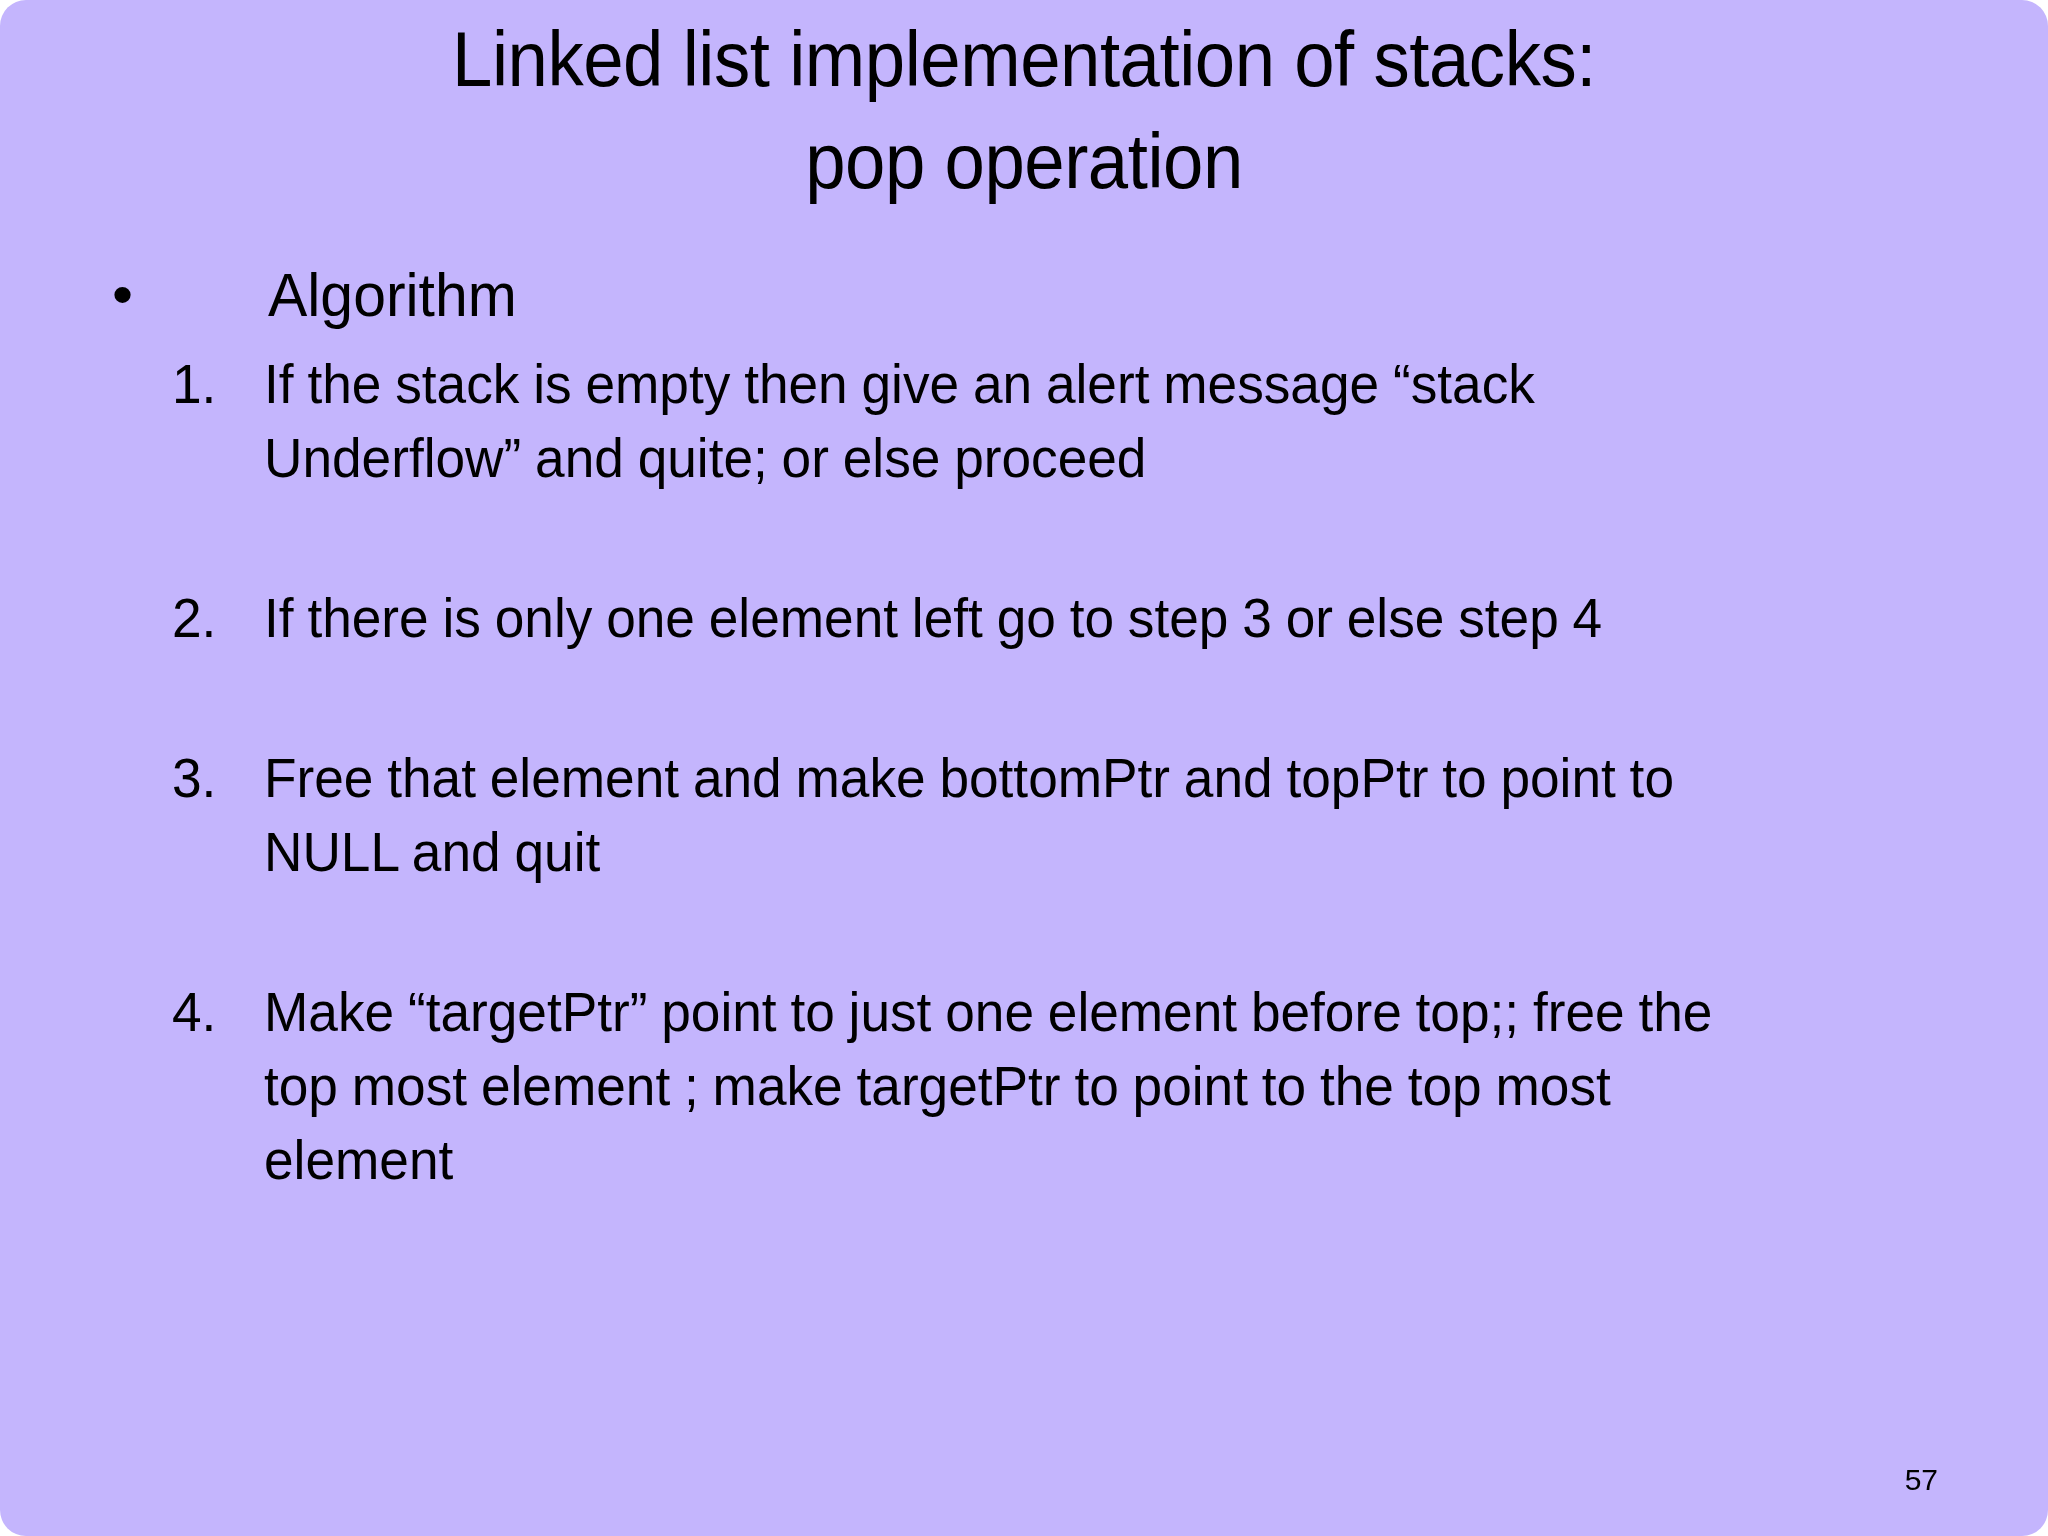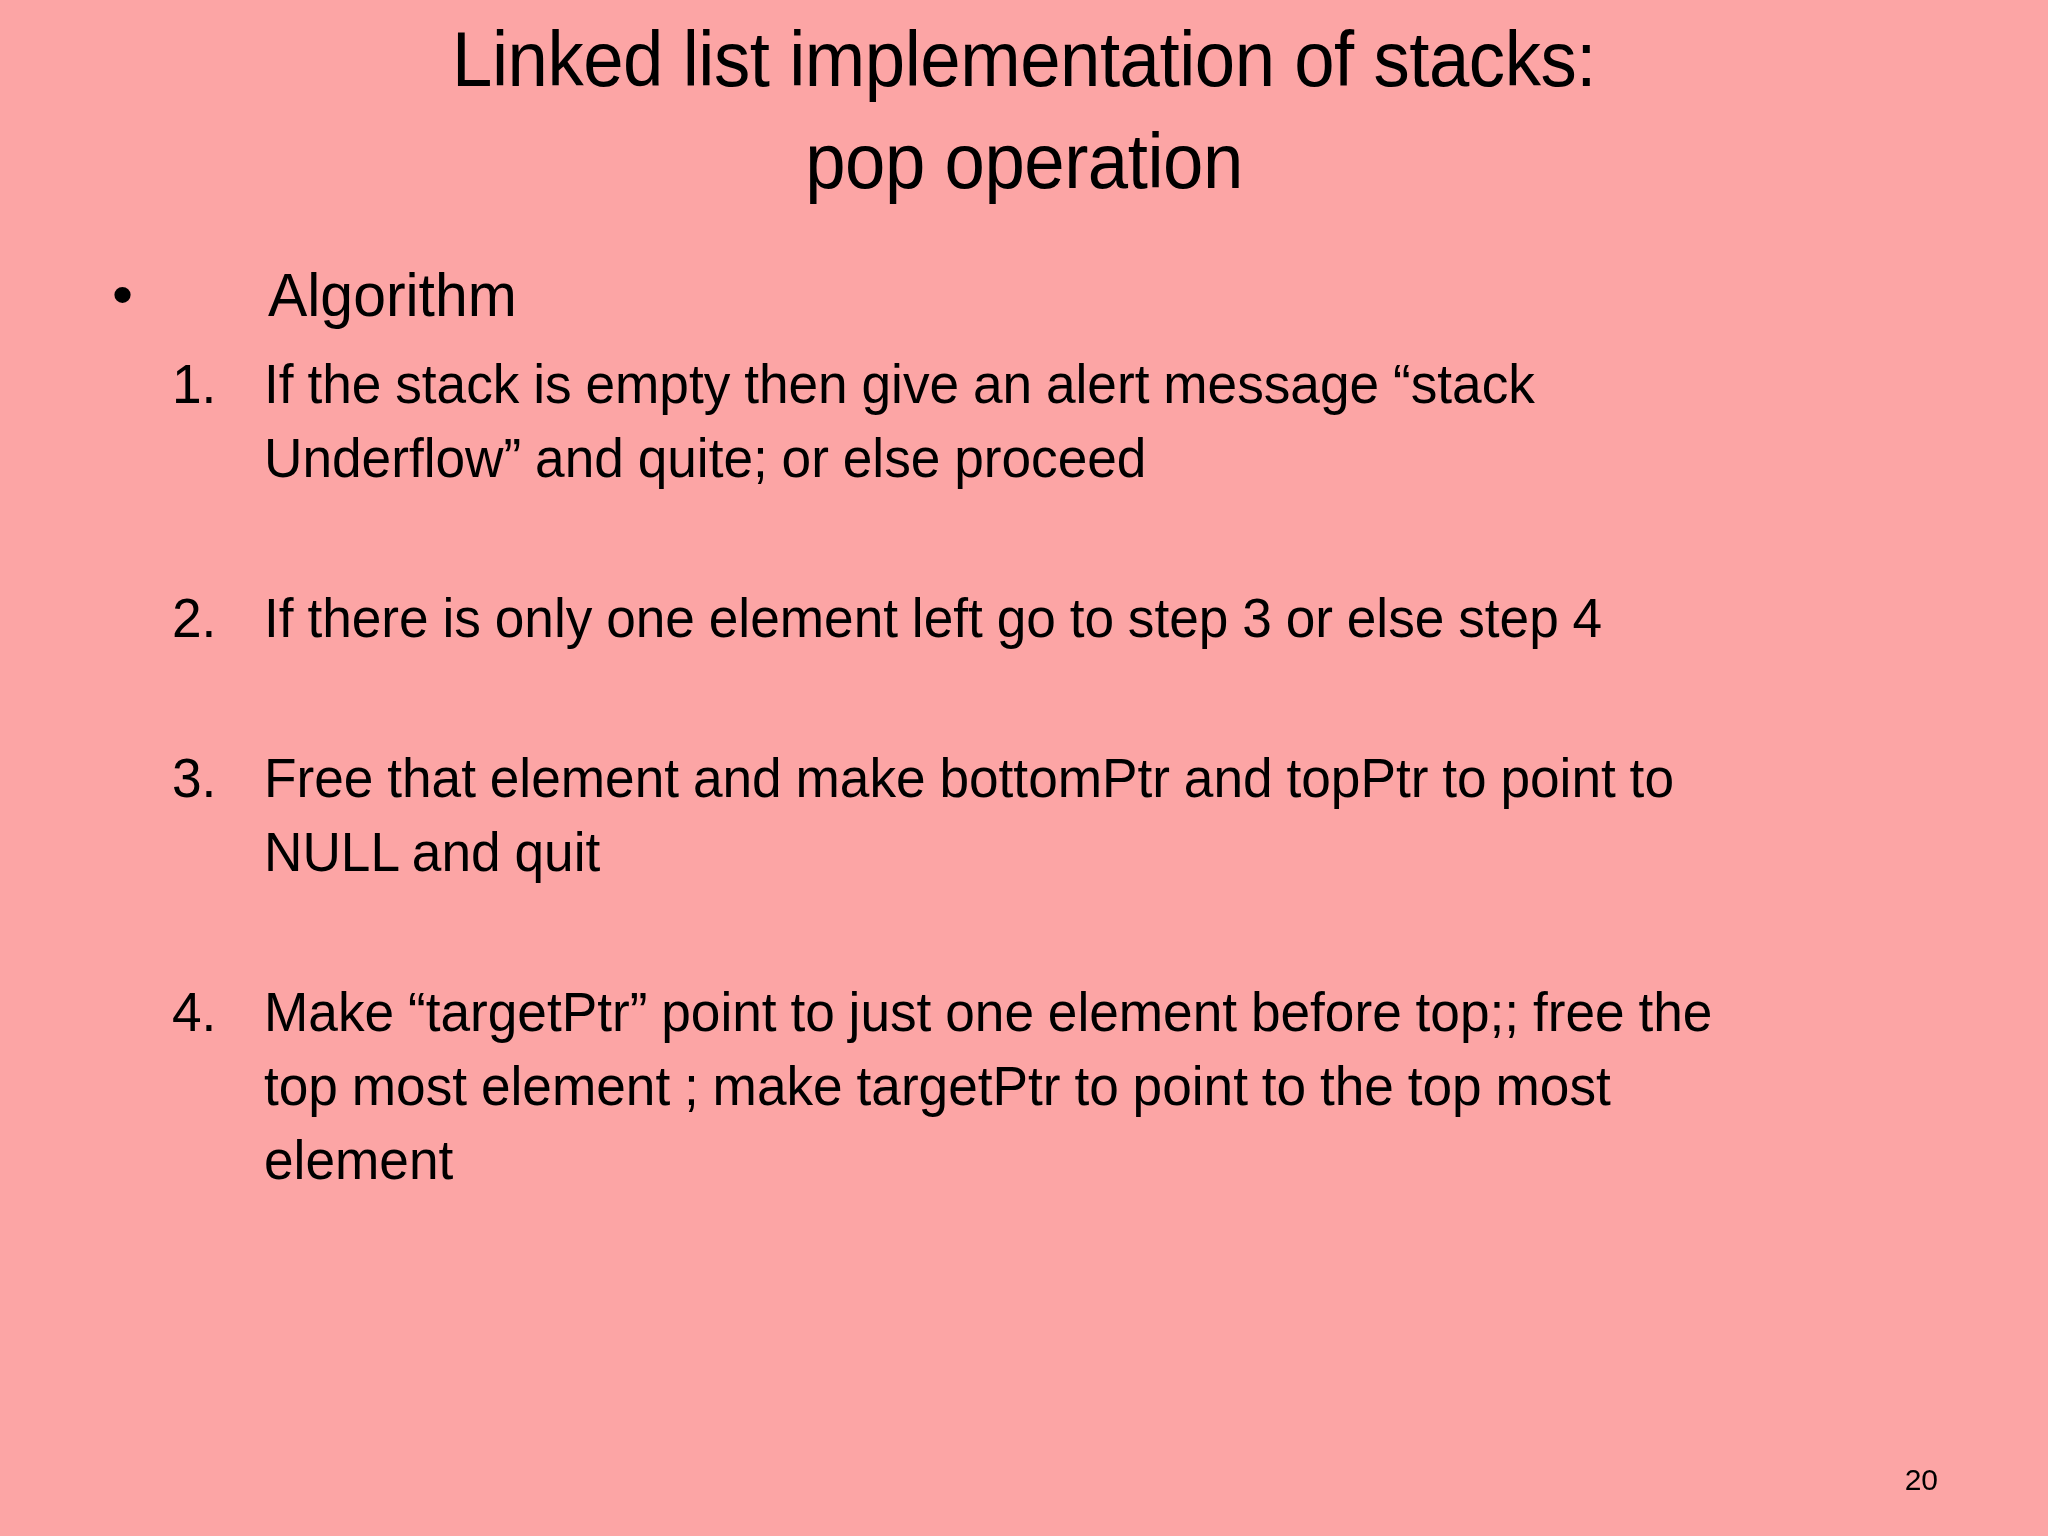--- a/index.html
+++ b/index.html
@@ -8,22 +8,23 @@
     background: #ffffff;
   }
   body {
     font-family: "Liberation Sans", "DejaVu Sans", sans-serif;
     color: #000000;
   }
   #slide {
     position: relative;
     width: 2048px;
     height: 1536px;
-    background: #fca5a5;
+    background: #c4b5fd;
     overflow: hidden;
+    border-radius: 26px;
   }
 
   
   .title-block {
     position: absolute;
     left: 0;
     top: 8px;
     width: 2048px;
     text-align: center;
   }
@@ -142,15 +143,15 @@
         <span class="numtext">Free that element and make bottomPtr and topPtr to point to NULL and quit</span>
       </li>
       <li class="numitem">
         <span class="num">4.</span>
         <span class="numtext">Make “targetPtr” point to just one element before top;; free the top most element ; make targetPtr to point to the top most element</span>
       </li>
     </ol>
 
   </div>
 
-  <div class="pagenum">20</div>
+  <div class="pagenum">57</div>
 
 </div>
 
 </body></html>

